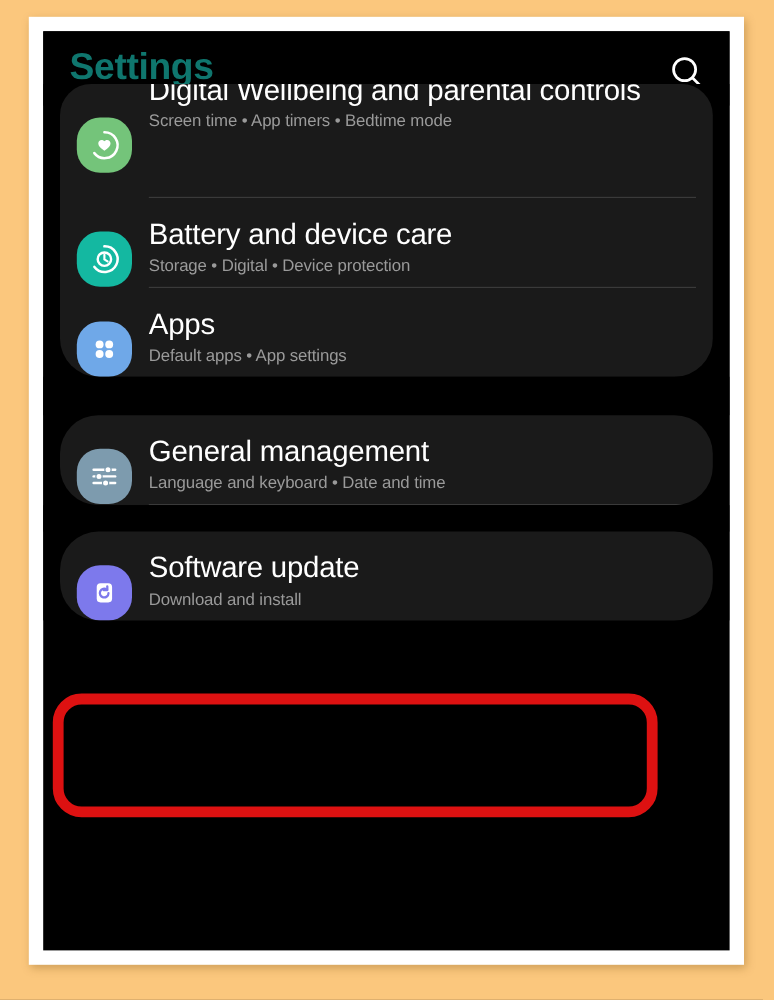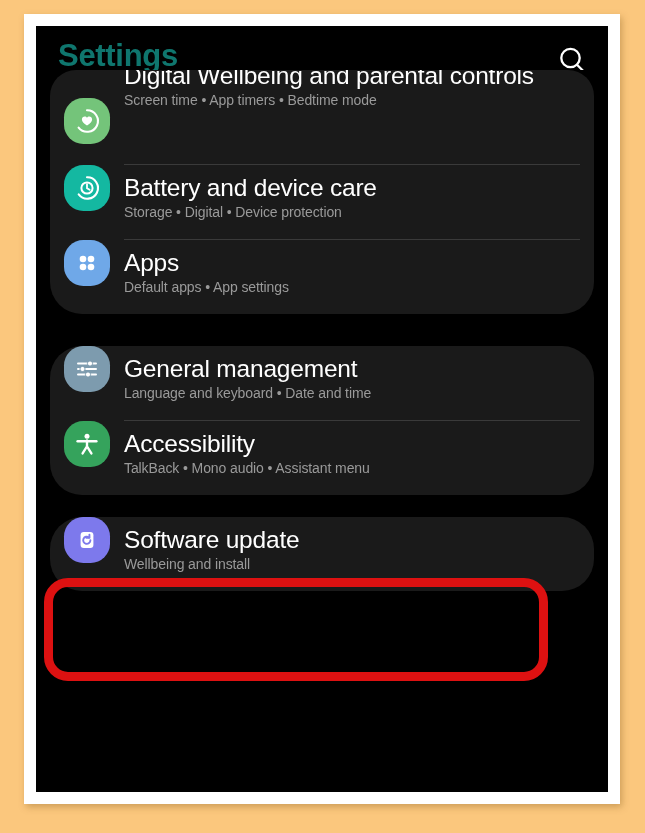--- a/index.html
+++ b/index.html
@@ -80,21 +80,21 @@
   .card.first-card {
     border-top-left-radius: 26px;
     border-top-right-radius: 26px;
     margin-top: -18px;
   }
   .card-gap { height: 32px; background: #000000; }
 
   .row {
     position: relative;
     display: flex;
-    align-items: flex-start;
+    align-items: flex-end;
     padding: 0 14px 0 14px;
     min-height: 74px;
   }
   .row-icon {
     flex: 0 0 auto;
     width: 46px;
     height: 46px;
     margin-right: 14px;
     display: flex;
     align-items: center;
@@ -245,54 +245,39 @@
             </div>
           </div>
           <div class="row-text">
             <div class="row-title">General management</div>
             <div class="row-sub">Language and keyboard • Date and time</div>
           </div>
         </div>
 
         <div class="divider"></div>
 
-        <div class="row">
-          <div class="row-icon">
-            <div class="squircle" style="background:#35a35c;">
-              <svg width="28" height="28" viewBox="0 0 28 28" aria-hidden="true">
-                <circle cx="14" cy="6.3" r="2.5" fill="#ffffff"></circle>
-                <path d="M4.6 11.2 h18.8" stroke="#ffffff" stroke-width="2.4" stroke-linecap="round"></path>
-                <path d="M14 10.5 v6.5 M14 16.4 l-4.4 7 M14 16.4 l4.4 7" stroke="#ffffff" stroke-width="2.4" stroke-linecap="round" fill="none"></path>
-              </svg>
-            </div>
-          </div>
-          <div class="row-text">
-            <div class="row-title">Accessibility</div>
-            <div class="row-sub">TalkBack • Mono audio • Assistant menu</div>
-          </div>
-        </div>
 
       </div>
 
       <div class="card-gap" style="height:22px;"></div>
 
       <div class="card">
         <div class="row">
           <div class="row-icon">
             <div class="squircle" style="background:#7d79ec;">
               <svg width="28" height="28" viewBox="0 0 28 28" aria-hidden="true">
                 <rect x="7.6" y="6" width="12.8" height="16" rx="3.2" fill="#ffffff"></rect>
                 <path d="M17.4 14.3 a3.6 3.6 0 1 1 -1.4 -2.9" fill="none" stroke="#7d79ec" stroke-width="1.9" stroke-linecap="round"></path>
                 <path d="M16.4 8.6 l0.1 3.1 -3.1 0.1" fill="none" stroke="#7d79ec" stroke-width="1.9" stroke-linecap="round" stroke-linejoin="round"></path>
               </svg>
             </div>
           </div>
           <div class="row-text">
             <div class="row-title">Software update</div>
-            <div class="row-sub">Wellbeing and install</div>
+            <div class="row-sub">Download and install</div>
           </div>
         </div>
       </div>
 
     </div>
 
     <div id="highlight-box" style="border-color: rgb(221, 17, 17);"></div>
 
   </div>
 </div>

